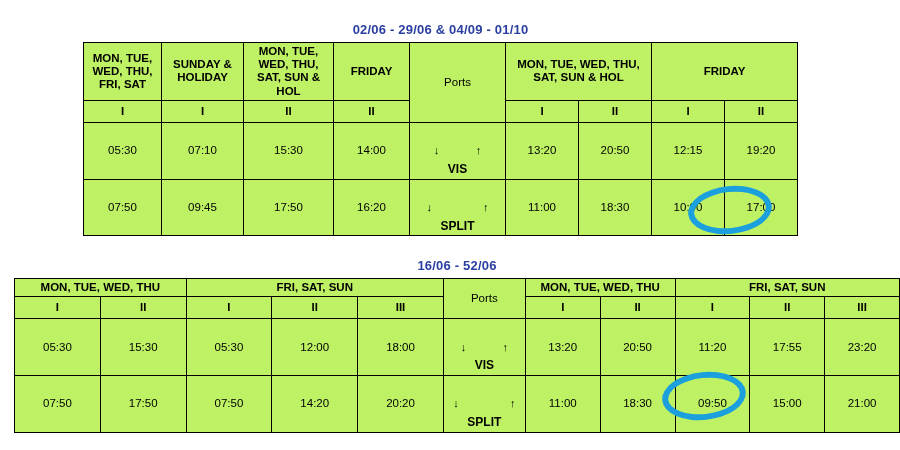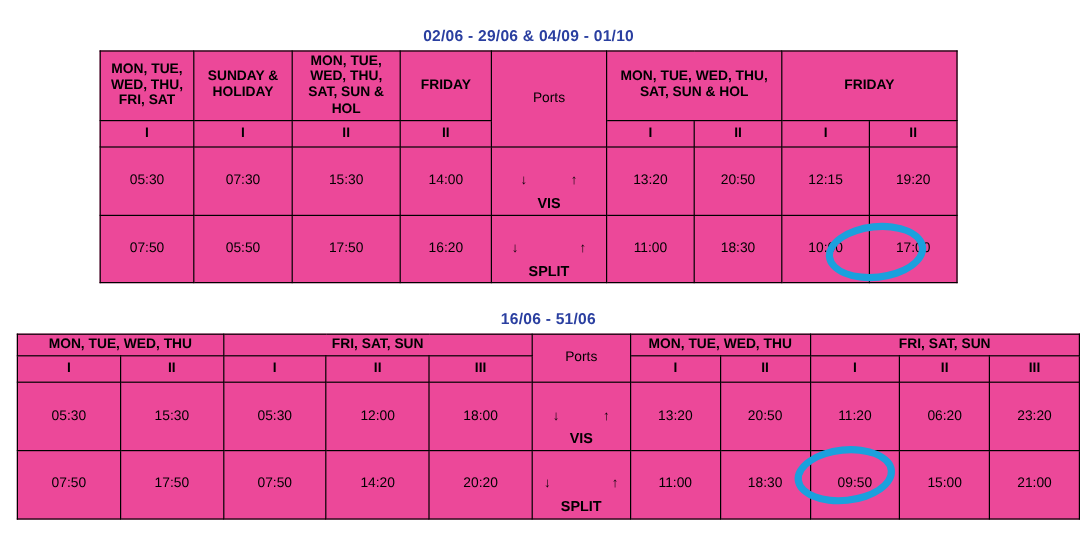--- a/index.html
+++ b/index.html
@@ -31,21 +31,21 @@
     font-size: 13px;
     font-weight: bold;
     color: #2a3fa0;
     letter-spacing: 0.2px;
     margin-bottom: 5px;
   }
 
   table.sched {
     border-collapse: collapse;
     table-layout: fixed;
-    background: #ec4899;
+    background: #bef264;
   }
 
   table.sched td {
     border: 1px solid #000000;
     text-align: center;
     vertical-align: middle;
     font-size: 11.5px;
     padding: 2px 2px;
     line-height: 1.15;
   }
@@ -155,59 +155,59 @@
         <td class="roman">II</td>
         <td class="roman">II</td>
         <td class="roman">I</td>
         <td class="roman">II</td>
         <td class="roman">I</td>
         <td class="roman">II</td>
       </tr>
 
       <tr>
         <td class="time">05:30</td>
-        <td class="time">07:30</td>
+        <td class="time">07:10</td>
         <td class="time">15:30</td>
         <td class="time">14:00</td>
         <td class="portcell">
           <div class="port-inner">
             <span class="arrow-left">↓</span>
             <span class="port-name">VIS</span>
             <span class="arrow-right">↑</span>
           </div>
         </td>
         <td class="time">13:20</td>
         <td class="time">20:50</td>
         <td class="time">12:15</td>
         <td class="time">19:20</td>
       </tr>
 
       <tr>
         <td class="time">07:50</td>
-        <td class="time">05:50</td>
+        <td class="time">09:45</td>
         <td class="time">17:50</td>
         <td class="time">16:20</td>
         <td class="portcell">
           <div class="port-inner">
             <span class="arrow-left">↓</span>
             <span class="port-name">SPLIT</span>
             <span class="arrow-right">↑</span>
           </div>
         </td>
         <td class="time">11:00</td>
         <td class="time">18:30</td>
         <td class="time">10:00</td>
         <td class="time">17:00</td>
       </tr>
     </tbody>
       </table>
   </div>
 
   <div class="block" id="block2">
-    <div class="block-title">16/06 - 51/06</div>
+    <div class="block-title">16/06 - 52/06</div>
 
     <table class="sched">
       <colgroup>
         <col style="width:86px">
         <col style="width:86px">
         <col style="width:86px">
         <col style="width:86px">
         <col style="width:86px">
         <col style="width:82px">
         <col style="width:75px">
@@ -248,21 +248,21 @@
         <td class="portcell">
           <div class="port-inner">
             <span class="arrow-left">↓</span>
             <span class="port-name">VIS</span>
             <span class="arrow-right">↑</span>
           </div>
         </td>
         <td class="time">13:20</td>
         <td class="time">20:50</td>
         <td class="time">11:20</td>
-        <td class="time">06:20</td>
+        <td class="time">17:55</td>
         <td class="time">23:20</td>
       </tr>
 
       <tr>
         <td class="time">07:50</td>
         <td class="time">17:50</td>
         <td class="time">07:50</td>
         <td class="time">14:20</td>
         <td class="time">20:20</td>
         <td class="portcell">

